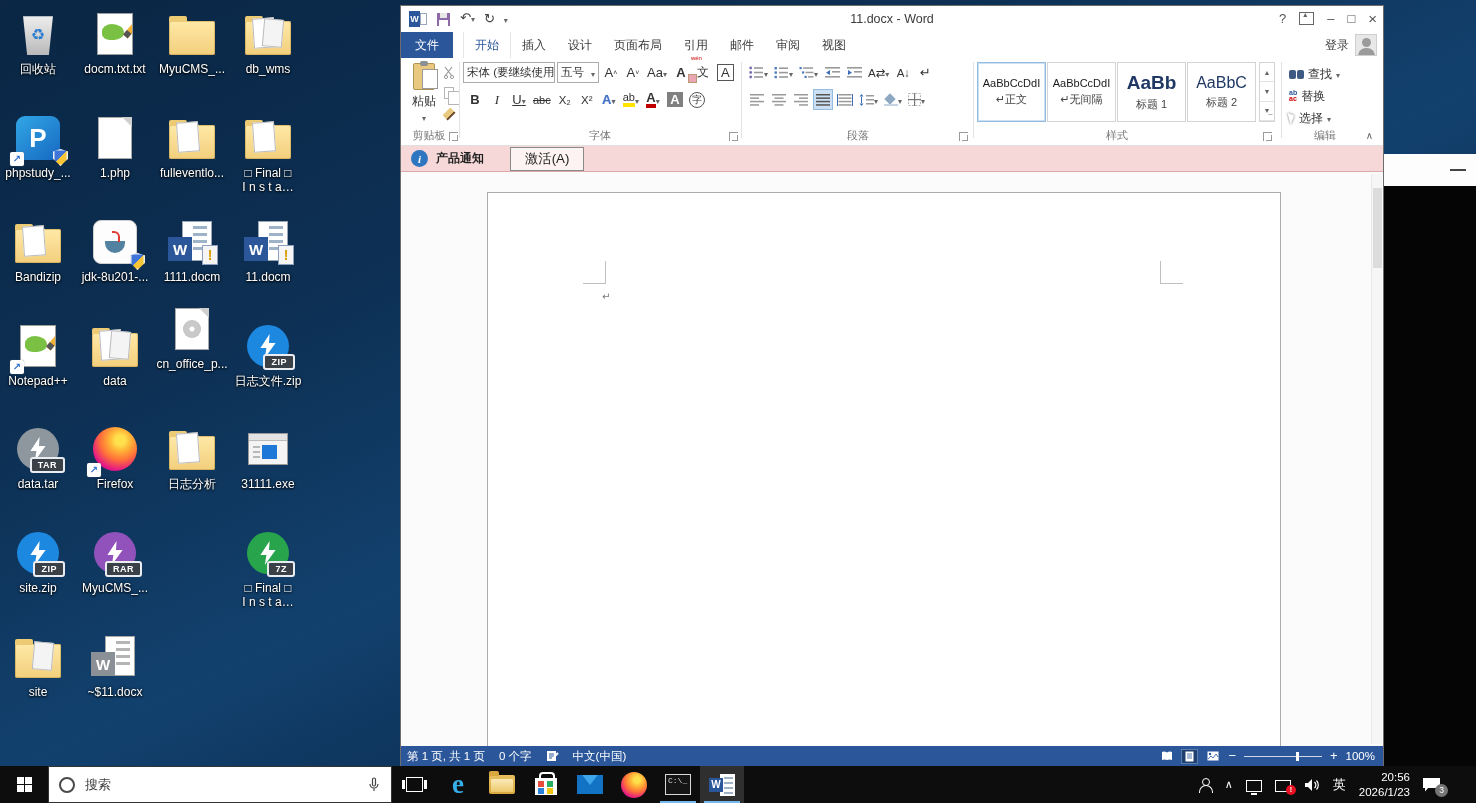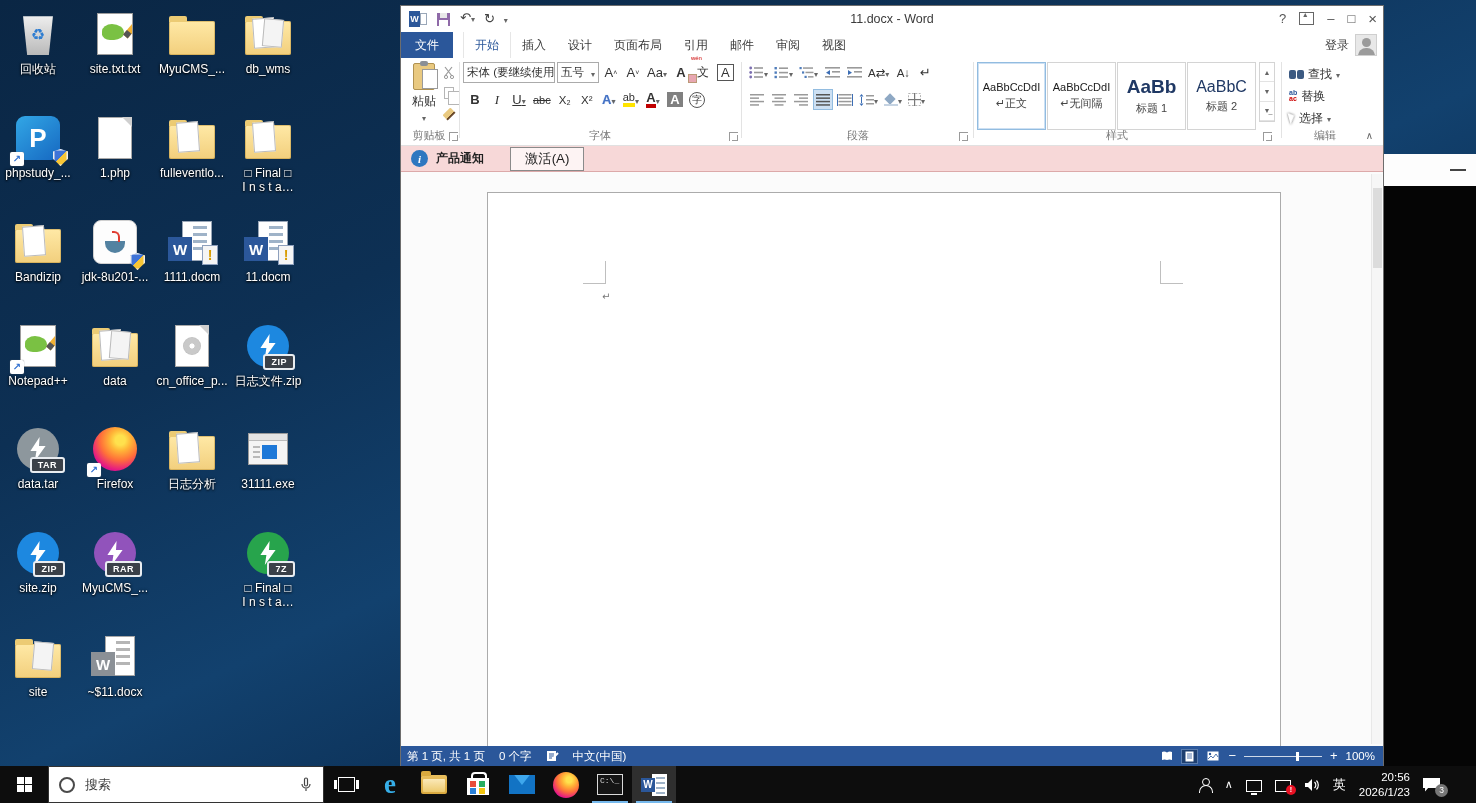--- a/index.html
+++ b/index.html
@@ -109,21 +109,21 @@
   .te-A { color:#4472c4; font-weight:bold; text-shadow:0 0 1px #9cb7e8; }
   .sh-A { background:#808080; color:#fff; padding:0 3px; font-weight:bold; }
   .bx-A { border:1px solid #555; padding:0 3px; }
   .circ-z { width:16px; height:16px; border:1px solid #555; border-radius:50%; font-size:10px; display:flex; align-items:center; justify-content:center; }
   .clr-A { position:relative; font-weight:bold; }
   .clr-A::after{ content:""; position:absolute; right:-6px; bottom:0; width:7px; height:7px; background:#e8a7b2; border:1px solid #b97; }
   .wen { position:relative; font-size:12px; }
   .wen::before{ content:"wén"; position:absolute; top:-7px; left:-2px; font-size:6px; color:#c00; }
   svg.micon { display:block; }
 
-  .stylecard { position:absolute; top:4px; width:69px; height:68px; border:1px solid #d4d4d4; background:#fff; display:flex; flex-direction:column; align-items:center; justify-content:center; gap:3px; }
+  .stylecard { position:absolute; top:4px; width:69px; height:60px; border:1px solid #d4d4d4; background:#fff; display:flex; flex-direction:column; align-items:center; justify-content:center; gap:3px; }
   .stylecard.sel { border:1px solid #92bce0; box-shadow:0 0 0 1px #cde0f3 inset; }
   .stylecard .prev { font-size:11px; color:#1a1a1a; }
   .stylecard .prev.h1 { font-size:19px; font-weight:bold; color:#1f3864; }
   .stylecard .prev.h2 { font-size:16px; color:#1f3864; }
   .stylecard .nm { font-size:11px; color:#444; }
   .stylescroll { position:absolute; top:4px; width:16px; height:60px; border:1px solid #d4d4d4; display:flex; flex-direction:column; }
   .stylescroll div { flex:1; display:flex; align-items:center; justify-content:center; font-size:7px; color:#666; border-bottom:1px solid #e3e3e3; }
   .editrow { position:absolute; display:flex; align-items:center; gap:4px; color:#333; height:18px; }
   .binoc { display:flex; }
   .binoc i { width:7px; height:9px; background:#3c5a82; border-radius:2px; }
@@ -155,21 +155,21 @@
   .viewic.on { background:#1e3f70; box-shadow:0 0 0 1px #5a7cad; }
   .zoomtrack { position:relative; width:78px; height:1px; background:#cfd9e8; }
   .zoomthumb { position:absolute; left:52px; top:-4px; width:3px; height:9px; background:#fff; }
   .zsign { font-size:13px; line-height:10px; }
 
   
   .taskbar { position:absolute; left:0; top:766px; width:1476px; height:37px; background:#0d0d0d; display:flex; align-items:stretch; }
   .startbtn { width:48px; display:flex; align-items:center; justify-content:center; }
   .winlogo { width:15px; height:15px; display:grid; grid-template-columns:7px 7px; grid-template-rows:7px 7px; gap:1px; }
   .winlogo i { background:#fff; }
-  .searchbox { width:276px; background:#fff; display:flex; align-items:center; padding:0 10px; gap:10px; border:1px solid #333; }
+  .searchbox { width:344px; background:#fff; display:flex; align-items:center; padding:0 10px; gap:10px; border:1px solid #333; }
   .cortana { width:16px; height:16px; border:2px solid #4a4a4a; border-radius:50%; }
   .searchtxt { color:#3c3c3c; font-size:13px; flex:1; }
   .tcell { width:44px; display:flex; align-items:center; justify-content:center; position:relative; }
   .tcell.active { background:rgba(255,255,255,.14); }
   .underl { position:absolute; left:4px; right:4px; bottom:0; height:2px; background:#76b9ed; }
   .tview { width:17px; height:15px; border:1.5px solid #fff; position:relative; background:transparent; }
   .tview::before{ content:""; position:absolute; left:-5px; top:2px; width:3px; height:9px; background:#fff; }
   .tview::after{ content:""; position:absolute; right:-5px; top:2px; width:3px; height:9px; background:#fff; }
   .edge { color:#36aee8; font-size:27px; font-weight:bold; line-height:27px; font-family:"Liberation Serif",serif; }
   .tfold { position:relative; width:26px; height:19px; background:linear-gradient(#e9bf5e,#d9a93f); border-radius:2px; }
@@ -218,21 +218,21 @@
       </div>
     <div class="di-label">回收站</div>
   </div>
   <div class="dicon" style="left:77px;top:8px">
     <div class="di-art">
         <div class="nppage">
           <div class="blob"></div>
           <div class="pencil"></div>
         </div>
       </div>
-    <div class="di-label">site.txt.txt</div>
+    <div class="di-label">docm.txt.txt</div>
   </div>
   <div class="dicon" style="left:154px;top:8px">
     <div class="di-art">
         <div class="fold"></div>
       </div>
     <div class="di-label">MyuCMS_...</div>
   </div>
   <div class="dicon" style="left:230px;top:8px">
     <div class="di-art">
         <div class="fold">
@@ -335,21 +335,21 @@
   </div>
   <div class="dicon" style="left:77px;top:320px">
     <div class="di-art">
         <div class="fold">
           <div class="paper"></div>
           <div class="paper2"></div>
         </div>
       </div>
     <div class="di-label">data</div>
   </div>
-  <div class="dicon" style="left:154px;top:320px">
+  <div class="dicon" style="left:154px;top:303px">
     <div class="di-art">
         <div class="pagefile">
           <div class="disc"></div>
         </div>
       </div>
     <div class="di-label">cn_office_p...</div>
   </div>
   <div class="dicon" style="left:230px;top:320px">
     <div class="di-art">
         <div class="arc c-zip">

